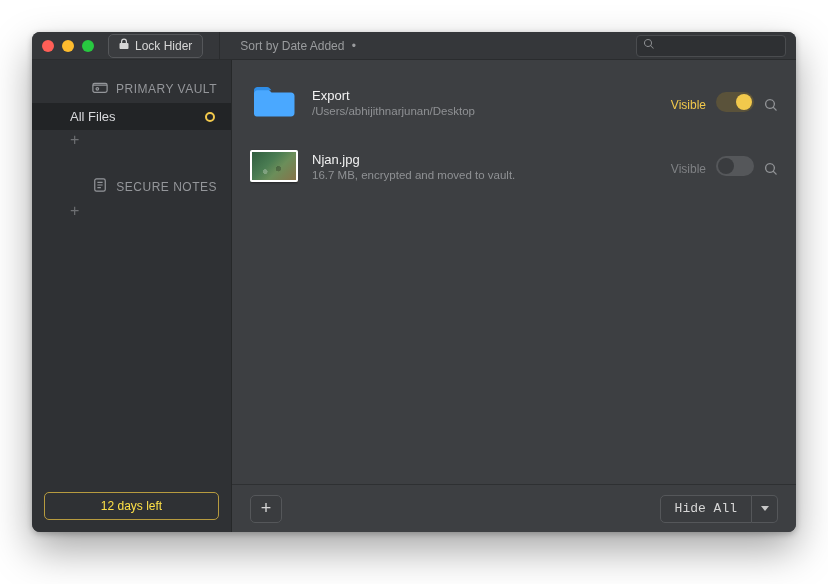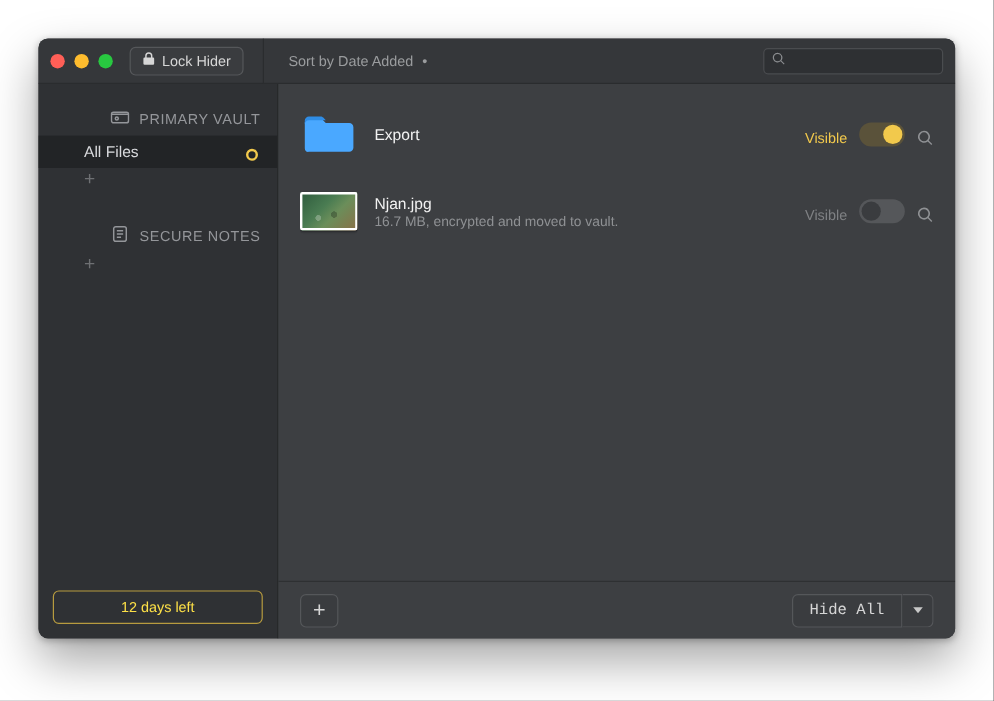--- a/index.html
+++ b/index.html
@@ -23,21 +23,21 @@
     background: #3d3f42;
     border-radius: 8px;
     box-shadow: 0 18px 40px rgba(0,0,0,0.35), 0 2px 6px rgba(0,0,0,0.25);
     display: flex;
     flex-direction: column;
     overflow: hidden;
   }
 
   
   .titlebar {
-    height: 38px;
+    height: 28px;
     background: #35373a;
     border-bottom: 1px solid #2a2c2e;
     display: flex;
     align-items: center;
     padding: 0 10px;
     gap: 8px;
   }
   .traffic {
     display: flex;
     gap: 8px;
@@ -125,21 +125,21 @@
     color: #94969a;
     font-size: 12px;
     letter-spacing: 0.5px;
     padding: 6px 14px;
     justify-content: flex-end;
   }
   .section-header svg { width: 16px; height: 14px; fill: none; stroke: #94969a; stroke-width: 1.4; }
 
   .side-item {
     display: flex;
-    align-items: flex-end;
+    align-items: center;
     color: #d9dadd;
     font-size: 13px;
     padding: 6px 14px 6px 38px;
     cursor: pointer;
     position: relative;
   }
   .side-item.selected {
     background: #222426;
   }
   .side-item .ring {
@@ -371,20 +371,21 @@
 
           <div class="row">
             <div class="thumb folder-icon">
               <svg viewBox="0 0 48 40">
                 <path d="M4 10c0-2 1.5-3.5 3.5-3.5h10l4 4H41c2 0 3.5 1.5 3.5 3.5v17c0 2-1.5 3.5-3.5 3.5H7.5C5.5 35 4 33.5 4 31.5V10z" fill="#4aa8ff"></path>
                 <path d="M4 8.5C4 6.6 5.6 5 7.5 5h9.6c.9 0 1.7.4 2.3 1l2.1 2.3H7.5C5.6 8.3 4 9.9 4 11.8V8.5z" fill="#2f8de6"></path>
               </svg>
             </div>
             <div class="row-text">
               <div class="row-title">Export</div>
+              <div class="row-sub">/Users/abhijithnarjunan/Desktop</div>
             </div>
             <div class="row-right vis-on">
               <span class="vis-label">Visible</span>
               <div class="toggle">
                 <div class="knob"></div>
               </div>
               <div class="reveal-btn">
                 <span>
                   <svg viewBox="0 0 14 14">
                       <path d="M6 1a5 5 0 013.9 8.1l3 3-0.8.8-3-3A5 5 0 116 1zm0 1.3a3.7 3.7 0 100 7.4 3.7 3.7 0 000-7.4z"></path>

